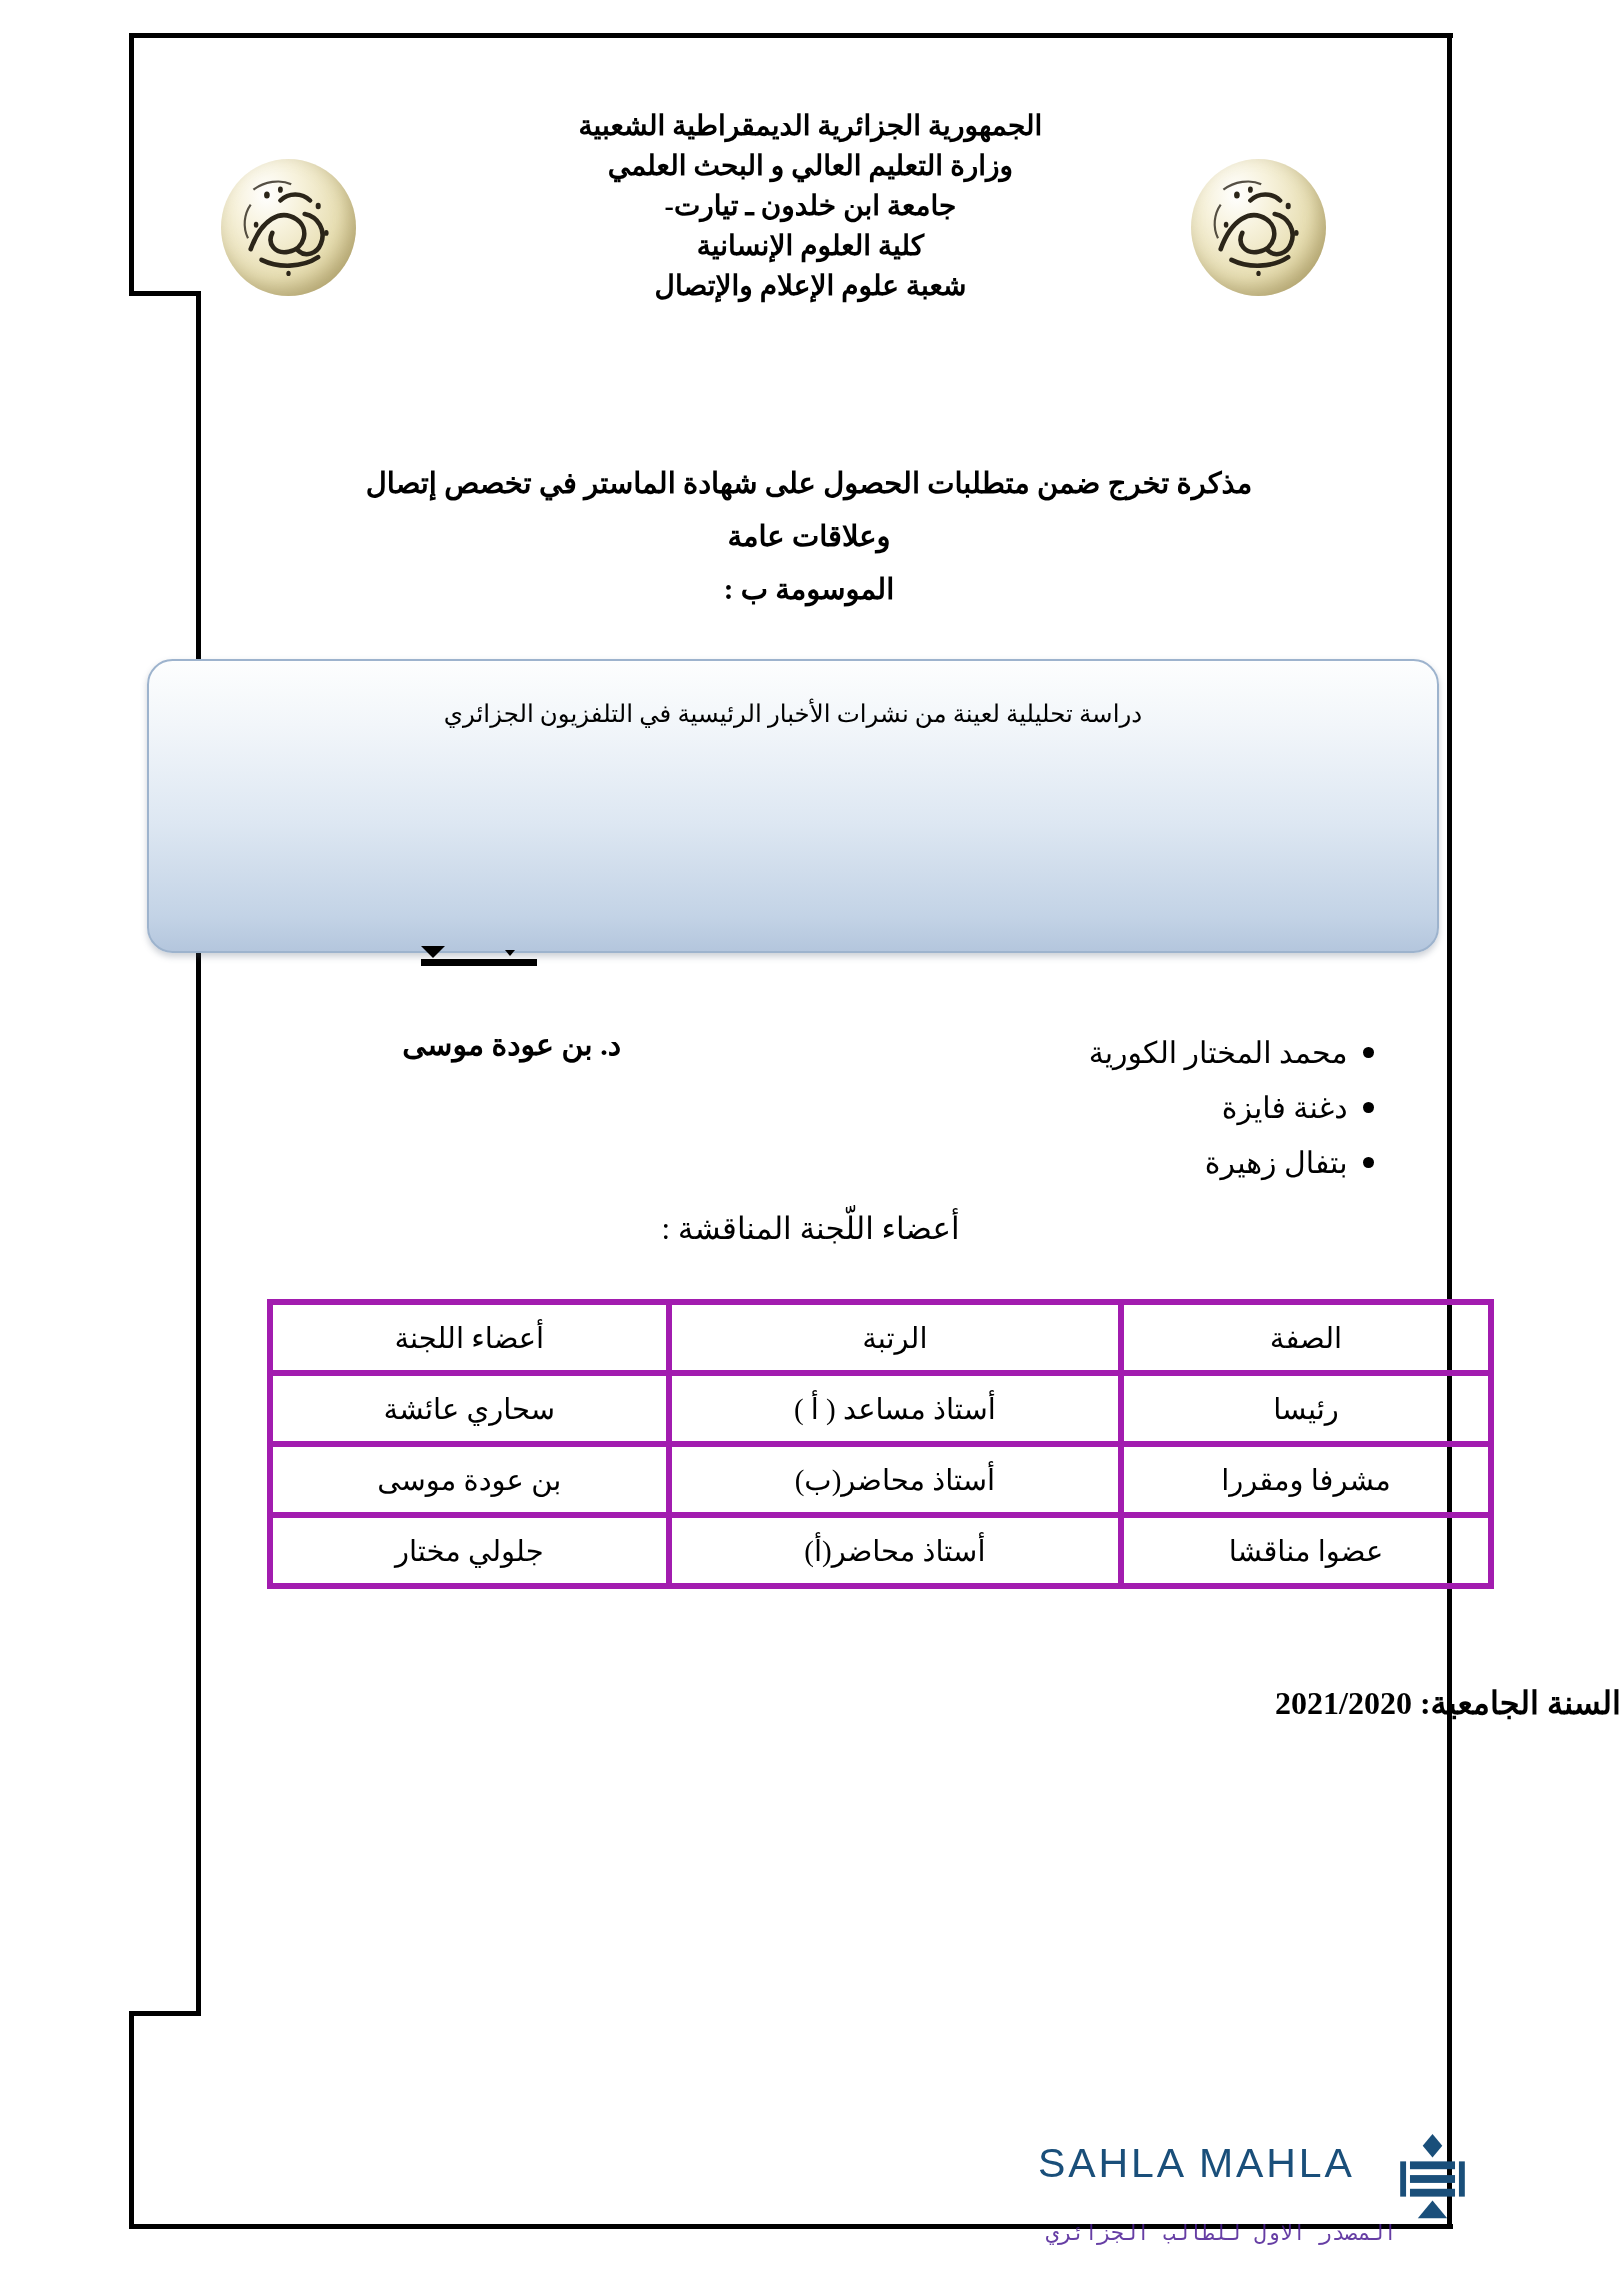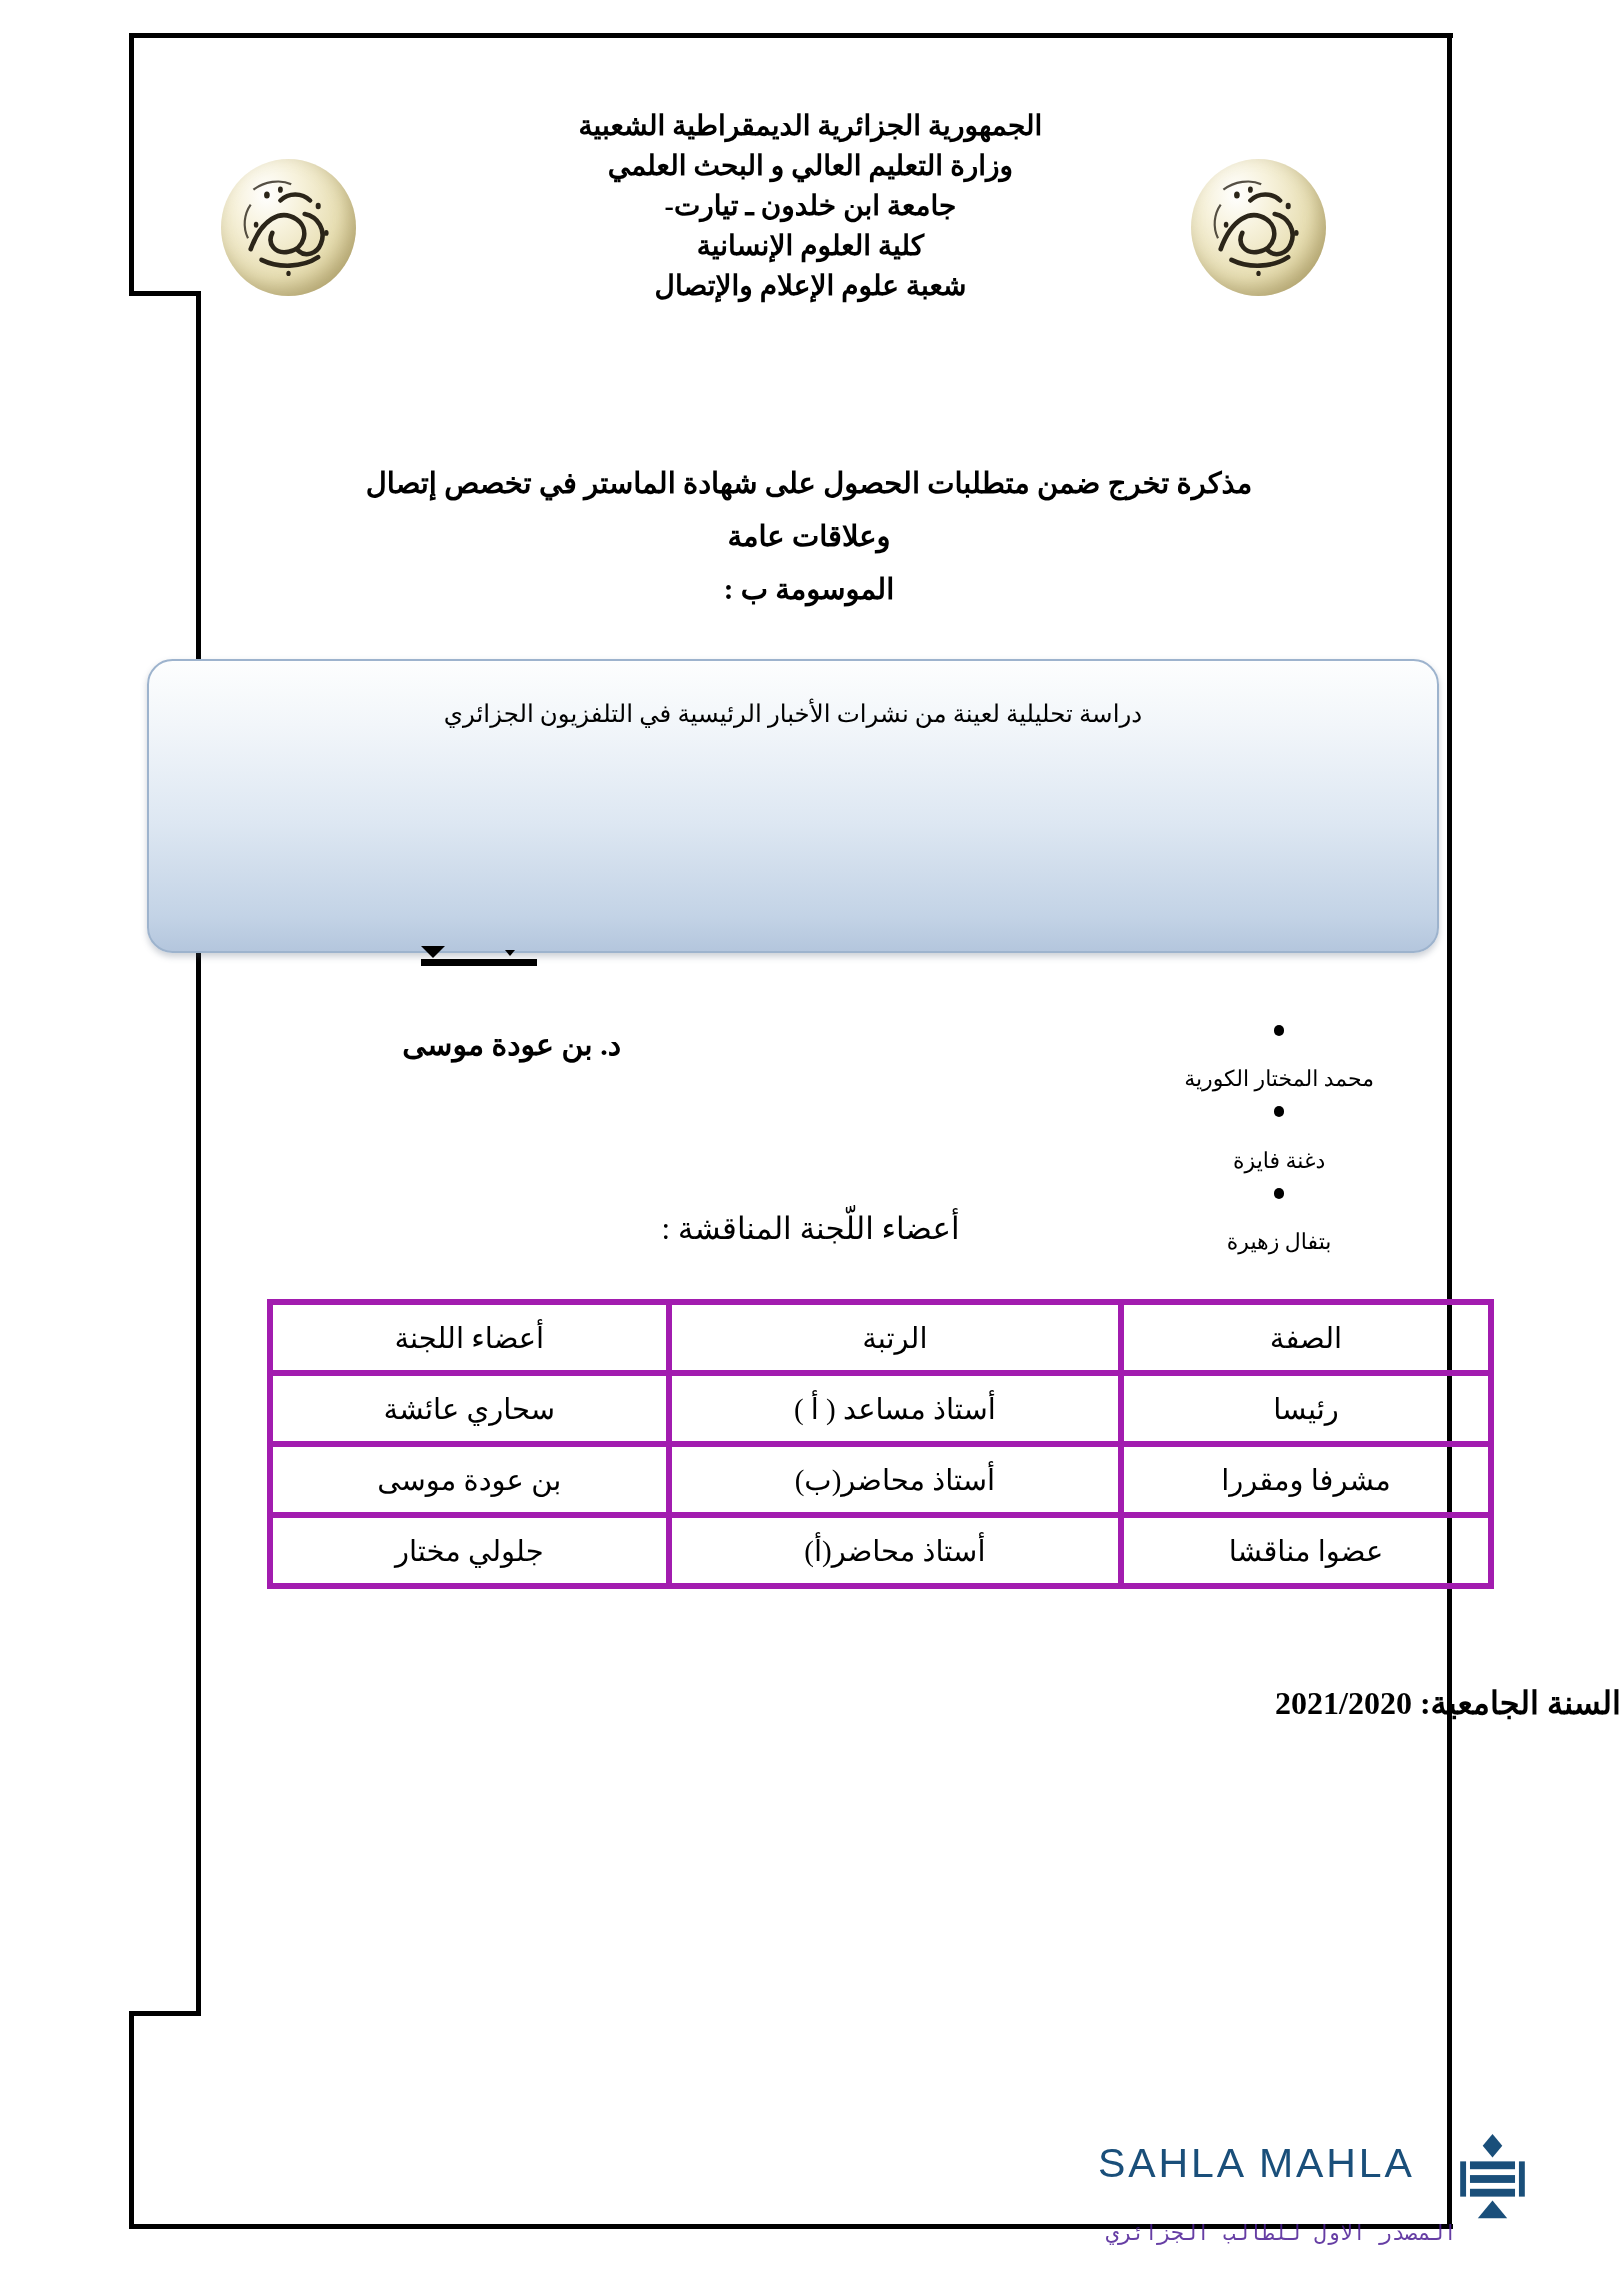--- a/index.html
+++ b/index.html
@@ -154,25 +154,24 @@
     height: 176px;
   }
   .students {
     position: absolute;
     right: 247px;
     top: 0;
     text-align: right;
   }
   .student-item {
     display: flex;
-    flex-direction: column;
     align-items: center;
     justify-content: flex-start;
     gap: 15.7px;
-    font-size: 22px;
+    font-size: 30px;
     line-height: 55px;
     white-space: nowrap;
   }
   .bullet-dot {
     width: 10.8px;
     height: 10.8px;
     border-radius: 50%;
     background: #000000;
     flex: 0 0 auto;
     display: inline-block;
@@ -227,21 +226,21 @@
     width: 1621px;
     text-align: right;
     font-weight: bold;
     font-size: 32px;
     direction: rtl;
   }
 
   
   .watermark {
     position: absolute;
-    left: 1098px;
+    left: 1038px;
     top: 2132px;
     width: 431px;
     height: 118px;
     direction: ltr;
   }
   .wm-text {
     position: absolute;
     left: 0;
     top: 7.8px;
     font-family: "Liberation Sans", "DejaVu Sans", sans-serif;

